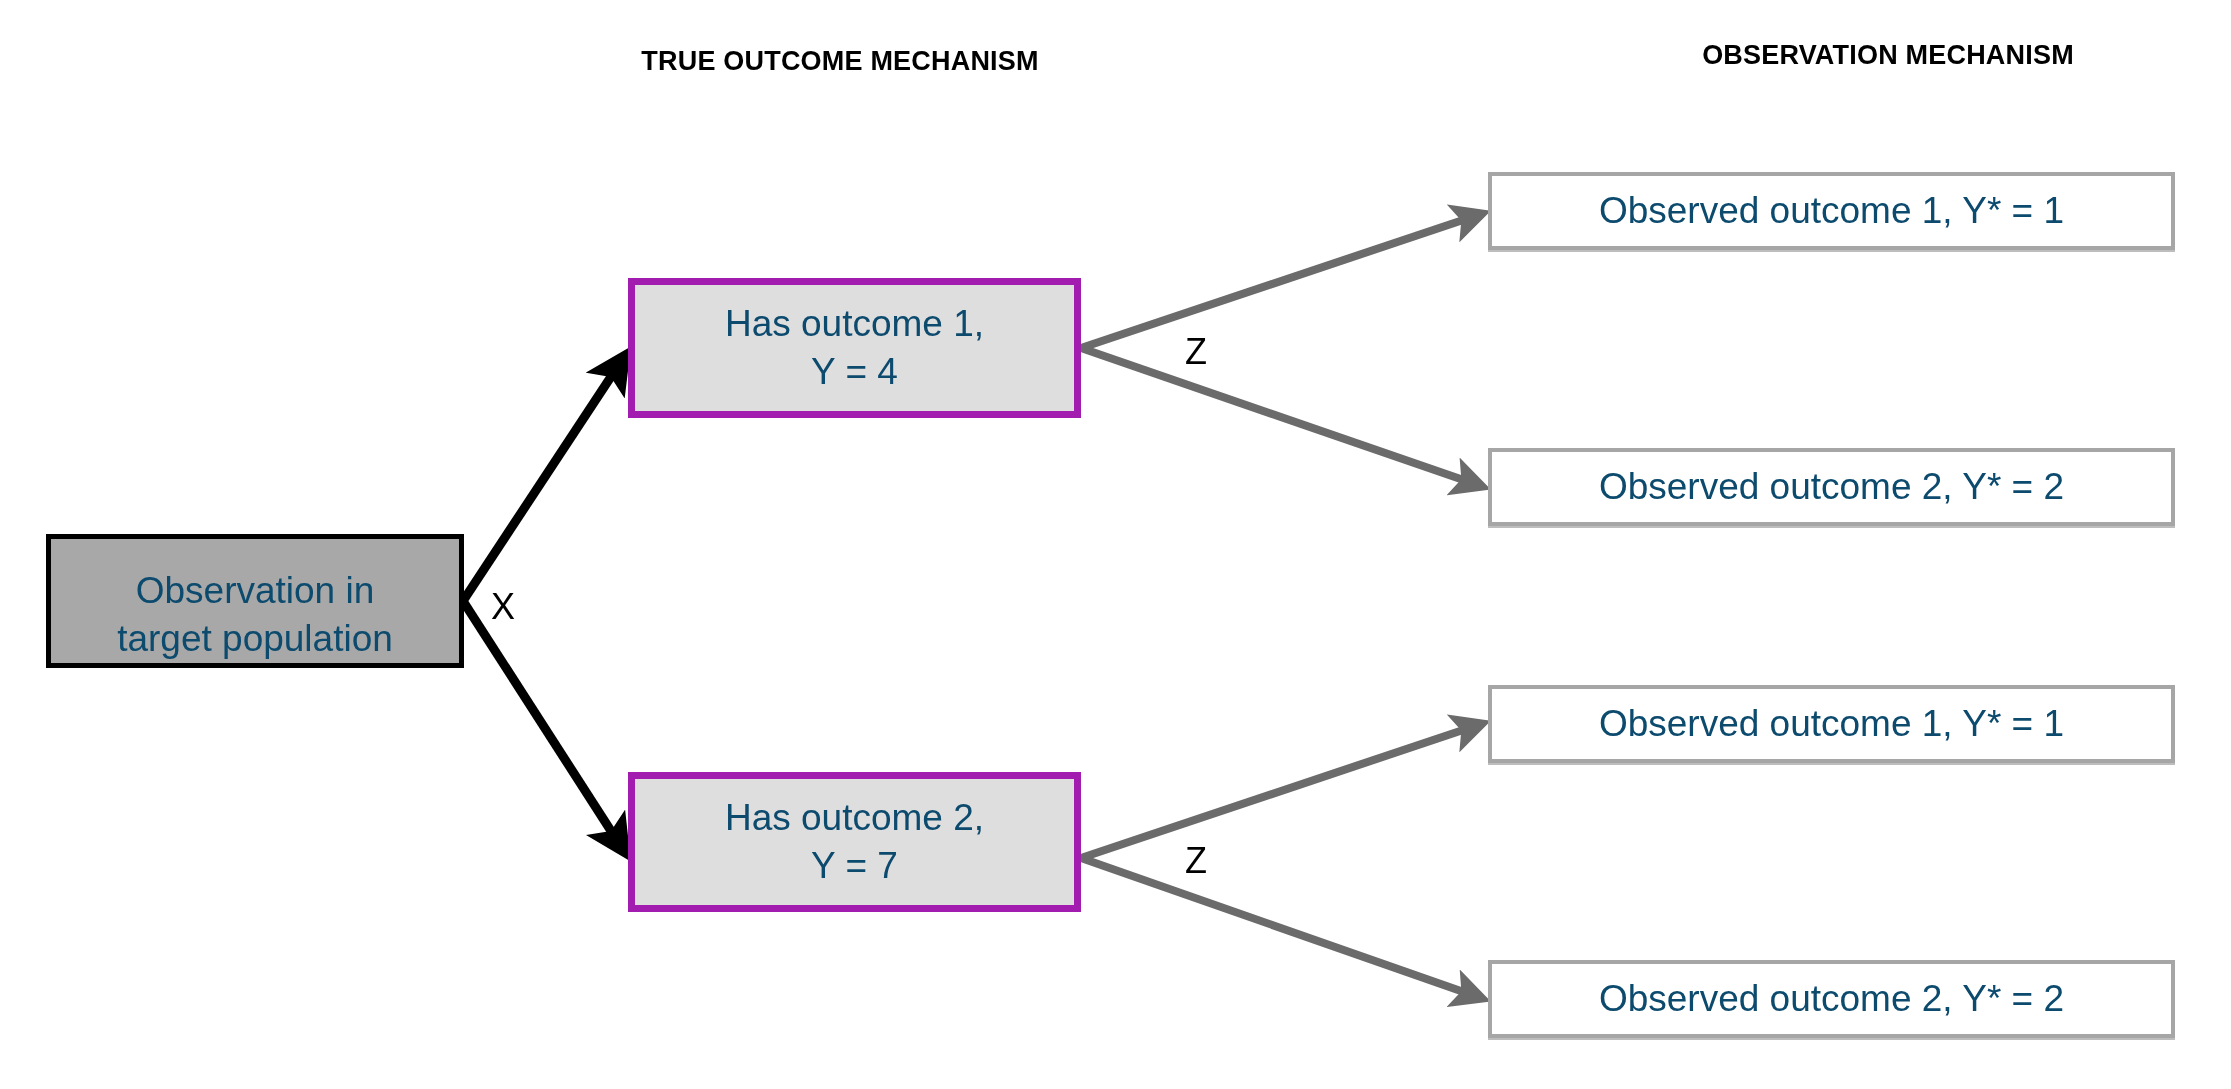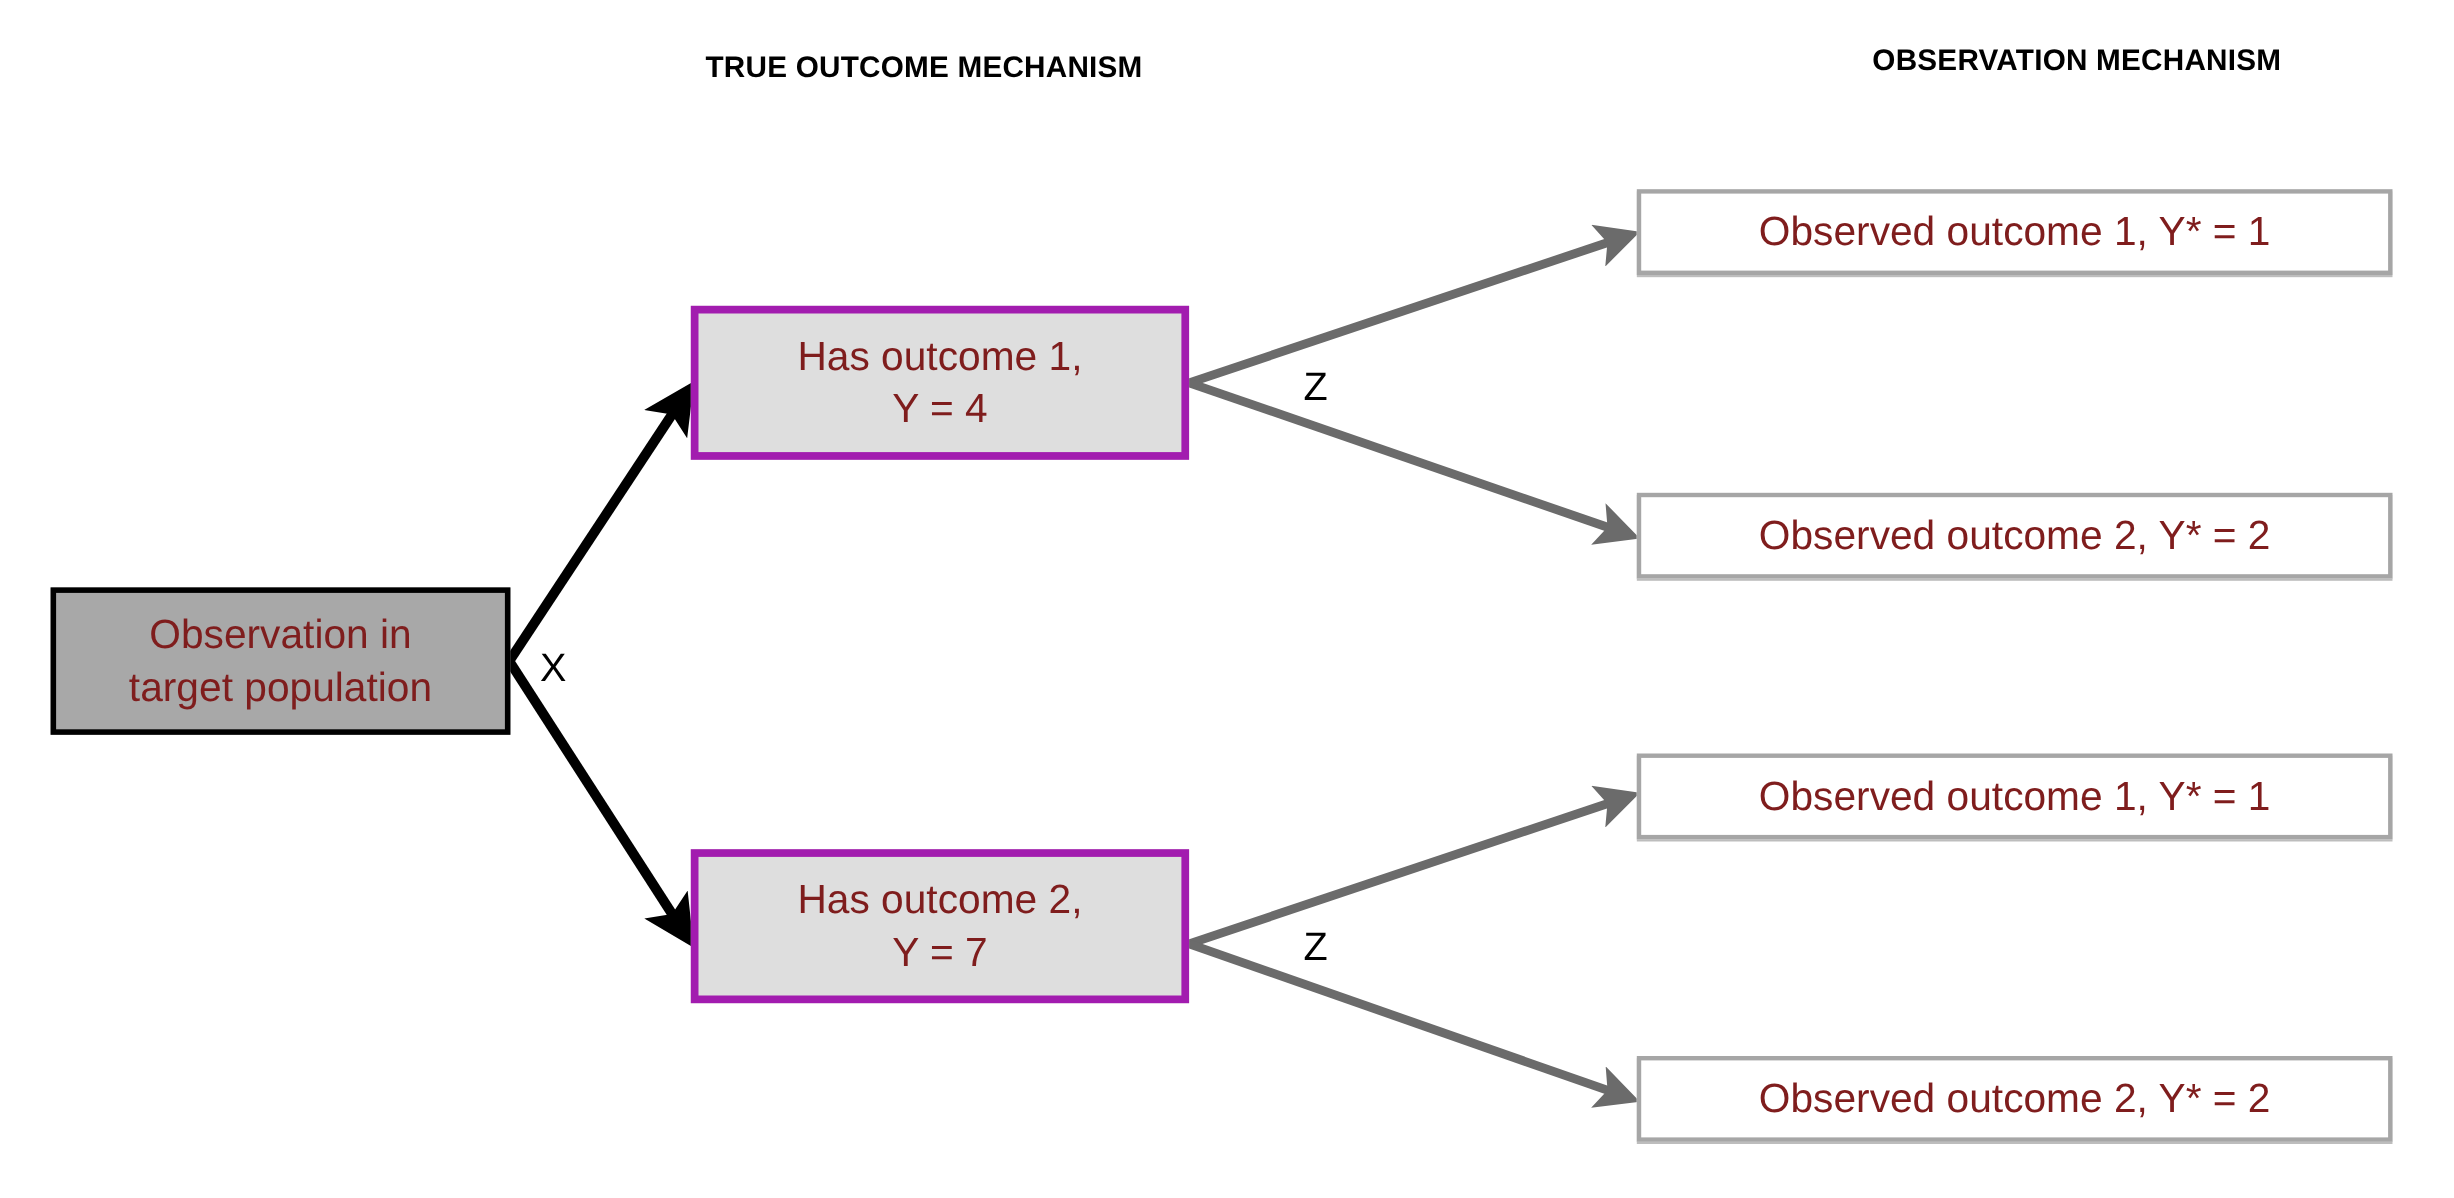--- a/index.html
+++ b/index.html
@@ -48,29 +48,30 @@
 
   
   .node {
     position: absolute;
     box-sizing: border-box;
     display: flex;
     flex-direction: column;
     align-items: center;
     justify-content: center;
     text-align: center;
-    color: #7f1d1d;
+    color: #0c4a6e;
     line-height: 1.3;
   }
 
   
   .node-root {
     background: #a8a8a8;
     border: 5px solid #000000;
     font-size: 37px;
+    justify-content: flex-end;
   }
 
   
   .node-true {
     background: #dedede;
     border: 7px solid #a21caf;
     font-size: 37px;
   }
 
   

